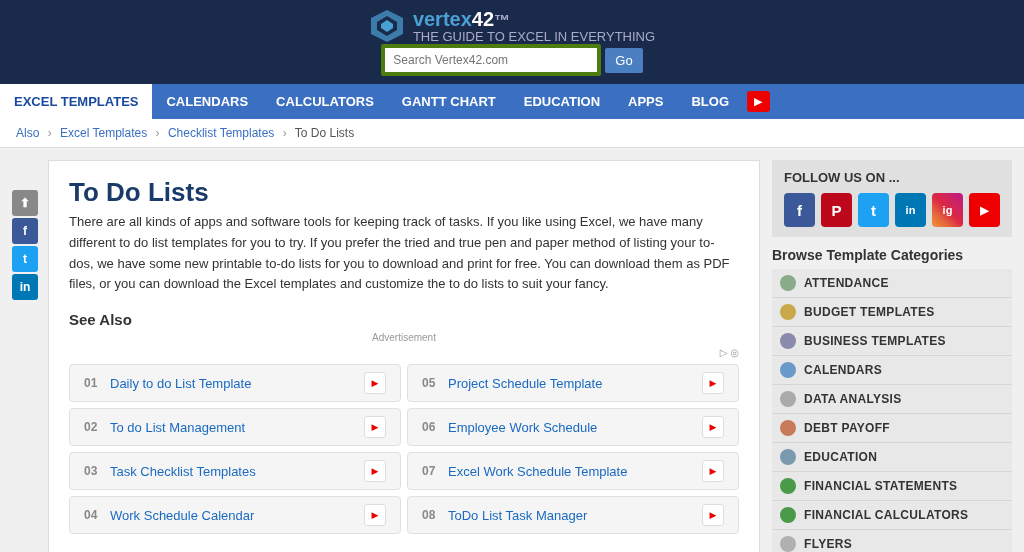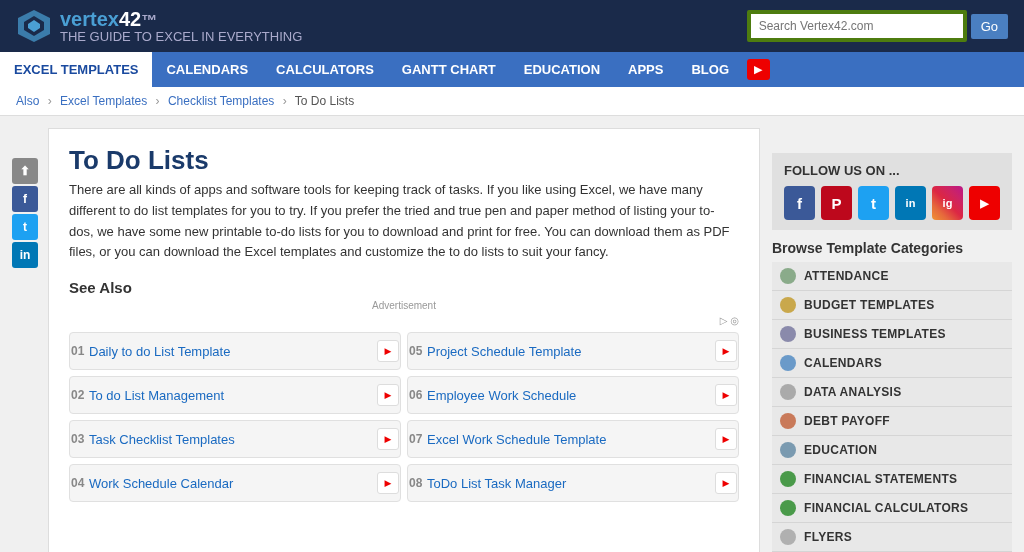--- a/index.html
+++ b/index.html
@@ -1,19 +1,19 @@
 <!DOCTYPE html>
 <html><head>
   <meta charset="utf-8">
   <style>
     * { margin: 0; padding: 0; box-sizing: border-box; }
     body { font-family: Arial, sans-serif; font-size: 13px; color: #333; background: #f0f0f0; }
 
     
-    #header { background: #1a2a4a; display: flex; align-items: center; justify-content: space-between; padding: 8px 16px; }
+    #header { background: #1a2a4a; display: flex; align-items: center; justify-content: flex-start; padding: 8px 16px; flex-direction: column; }
     #logo-area { display: flex; align-items: center; gap: 8px; }
     #logo-tagline { color: #aac; font-size: 13px; display: block; margin-top: -2px; }
     #logo-icon { width: 36px; height: 36px; }
     #search-area { display: flex; align-items: center; gap: 4px; }
     #search-input { padding: 5px 8px; font-size: 12px; border: 4px solid #4d7c0f; width: 220px; border-radius: 2px; color: #999; }
     #search-btn { background: #4a7fc1; color: #fff; border: none; padding: 5px 10px; font-size: 13px; cursor: pointer; border-radius: 2px; }
 
     
     #nav { background: #3a6fc1; display: flex; align-items: center; }
     .nav-item { padding: 10px 14px; color: #fff; font-size: 13px; font-weight: bold; cursor: pointer; white-space: nowrap; }
@@ -41,29 +41,29 @@
     #page-title { font-size: 26px; font-weight: bold; color: #1a3a6a; margin-bottom: 4px; }
     #page-subtitle { font-size: 13px; color: #555; margin-bottom: 14px; }
     #page-body { font-size: 13px; color: #333; line-height: 1.6; margin-bottom: 16px; }
 
     
     #see-also-title { font-size: 15px; font-weight: bold; color: #333; margin-bottom: 4px; }
     #ad-label { text-align: center; font-size: 10px; color: #999; margin-bottom: 4px; }
     #ad-icons { text-align: right; font-size: 10px; color: #999; margin-bottom: 6px; }
 
     #links-grid { display: grid; grid-template-columns: 1fr 1fr; gap: 6px; }
-    .link-item { display: flex; align-items: center; background: #f5f5f5; border: 1px solid #e0e0e0; border-radius: 4px; padding: 7px 1px; cursor: pointer; }
+    .link-item { display: flex; align-items: center; background: #f5f5f5; border: 1px solid #e0e0e0; border-radius: 4px; padding: 7px 14px; gap: 8px; cursor: pointer; }
     .link-num { font-size: 12px; color: #888; font-weight: bold; min-width: 18px; }
     .link-text { font-size: 13px; color: #1a6ac1; flex: 1; }
     .link-play { width: 22px; height: 22px; background: #fff; border: 1px solid #ddd; border-radius: 3px; display: flex; align-items: center; justify-content: center; flex-shrink: 0; }
     .link-play::after { content: '▶'; color: #e00; font-size: 9px; }
 
     
     #right-sidebar { width: 240px; margin-left: 12px; }
-    #follow-box { background: #e0e0e0; padding: 10px 12px; margin-bottom: 10px; margin-top: 25px; }
+    #follow-box { background: #e0e0e0; padding: 10px 12px; margin-bottom: 10px; }
     #follow-title { font-size: 13px; font-weight: bold; color: #333; margin-bottom: 8px; }
     #social-icons { display: flex; gap: 6px; }
     .soc-icon { width: 34px; height: 34px; border-radius: 4px; display: flex; align-items: center; justify-content: center; color: #fff; font-size: 15px; font-weight: bold; cursor: pointer; }
     .soc-fb { background: #3b5998; }
     .soc-pi { background: #bd081c; }
     .soc-tw { background: #1da1f2; }
     .soc-li { background: #0077b5; }
     .soc-ig { background: linear-gradient(45deg, #f09433, #e6683c, #dc2743, #cc2366, #bc1888); }
     .soc-yt { background: #e00; }
 

